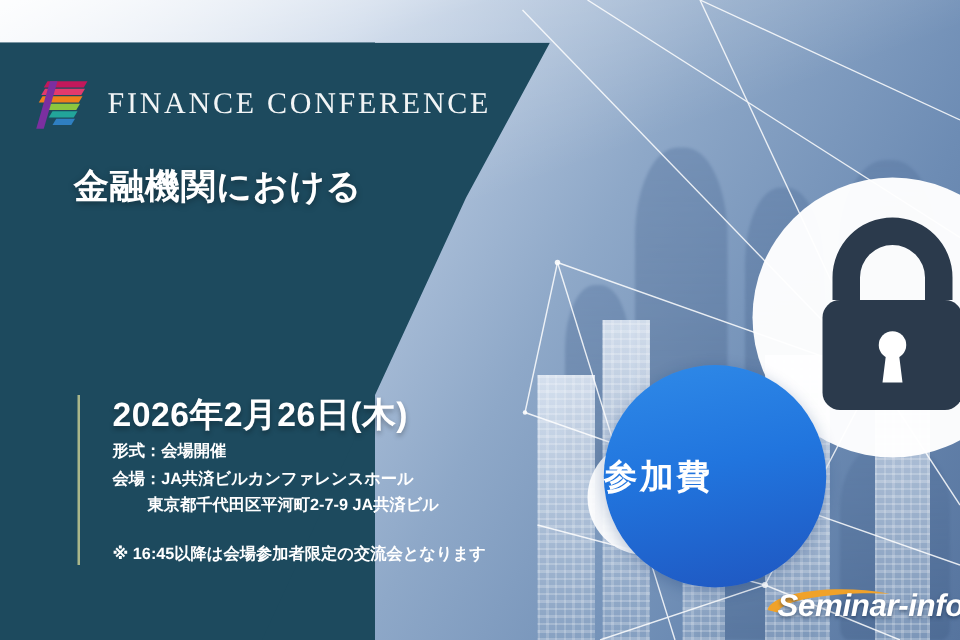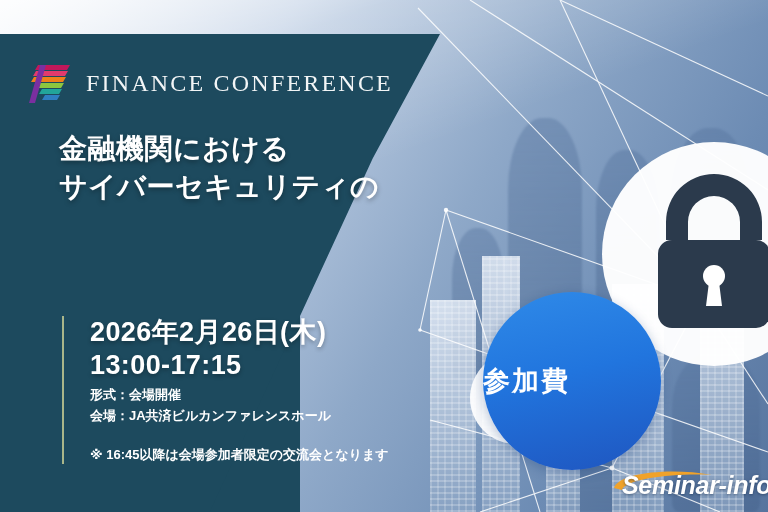--- a/index.html
+++ b/index.html
@@ -277,29 +277,28 @@
         <polygon points="16,27 36,27 33,32 13,32" fill="#22a59a"></polygon>
         <polygon points="19,33 34,33 31,38 16,38" fill="#2f7fc1"></polygon>
       </g>
       <polygon points="14,3 20,3 9,41 3,41" fill="#7b2fa0"></polygon>
     </svg>
     <div class="brand-text">FINANCE CONFERENCE</div>
   </div>
 
   <div class="headline">
     <span>金融機関における</span>
-    <span>サイバーセキュリティの</span>
   </div>
 
   <div class="details">
     <div class="date-line">2026年2月26日(木)</div>
-    <div class="date-line">13:00-17:15</div>
     <div class="venue">
       <span>形式：会場開催</span>
       <span>会場：JA共済ビルカンファレンスホール</span>
+      <span class="indent">東京都千代田区平河町2-7-9 JA共済ビル</span>
     </div>
     <div class="note">※ 16:45以降は会場参加者限定の交流会となります</div>
   </div>
 
   <div class="badge">
     <div class="badge-top">参加費</div>
   </div>
 
   <div class="silogo">
     <svg viewBox="0 0 152 40" style="position:absolute; inset:0;">

